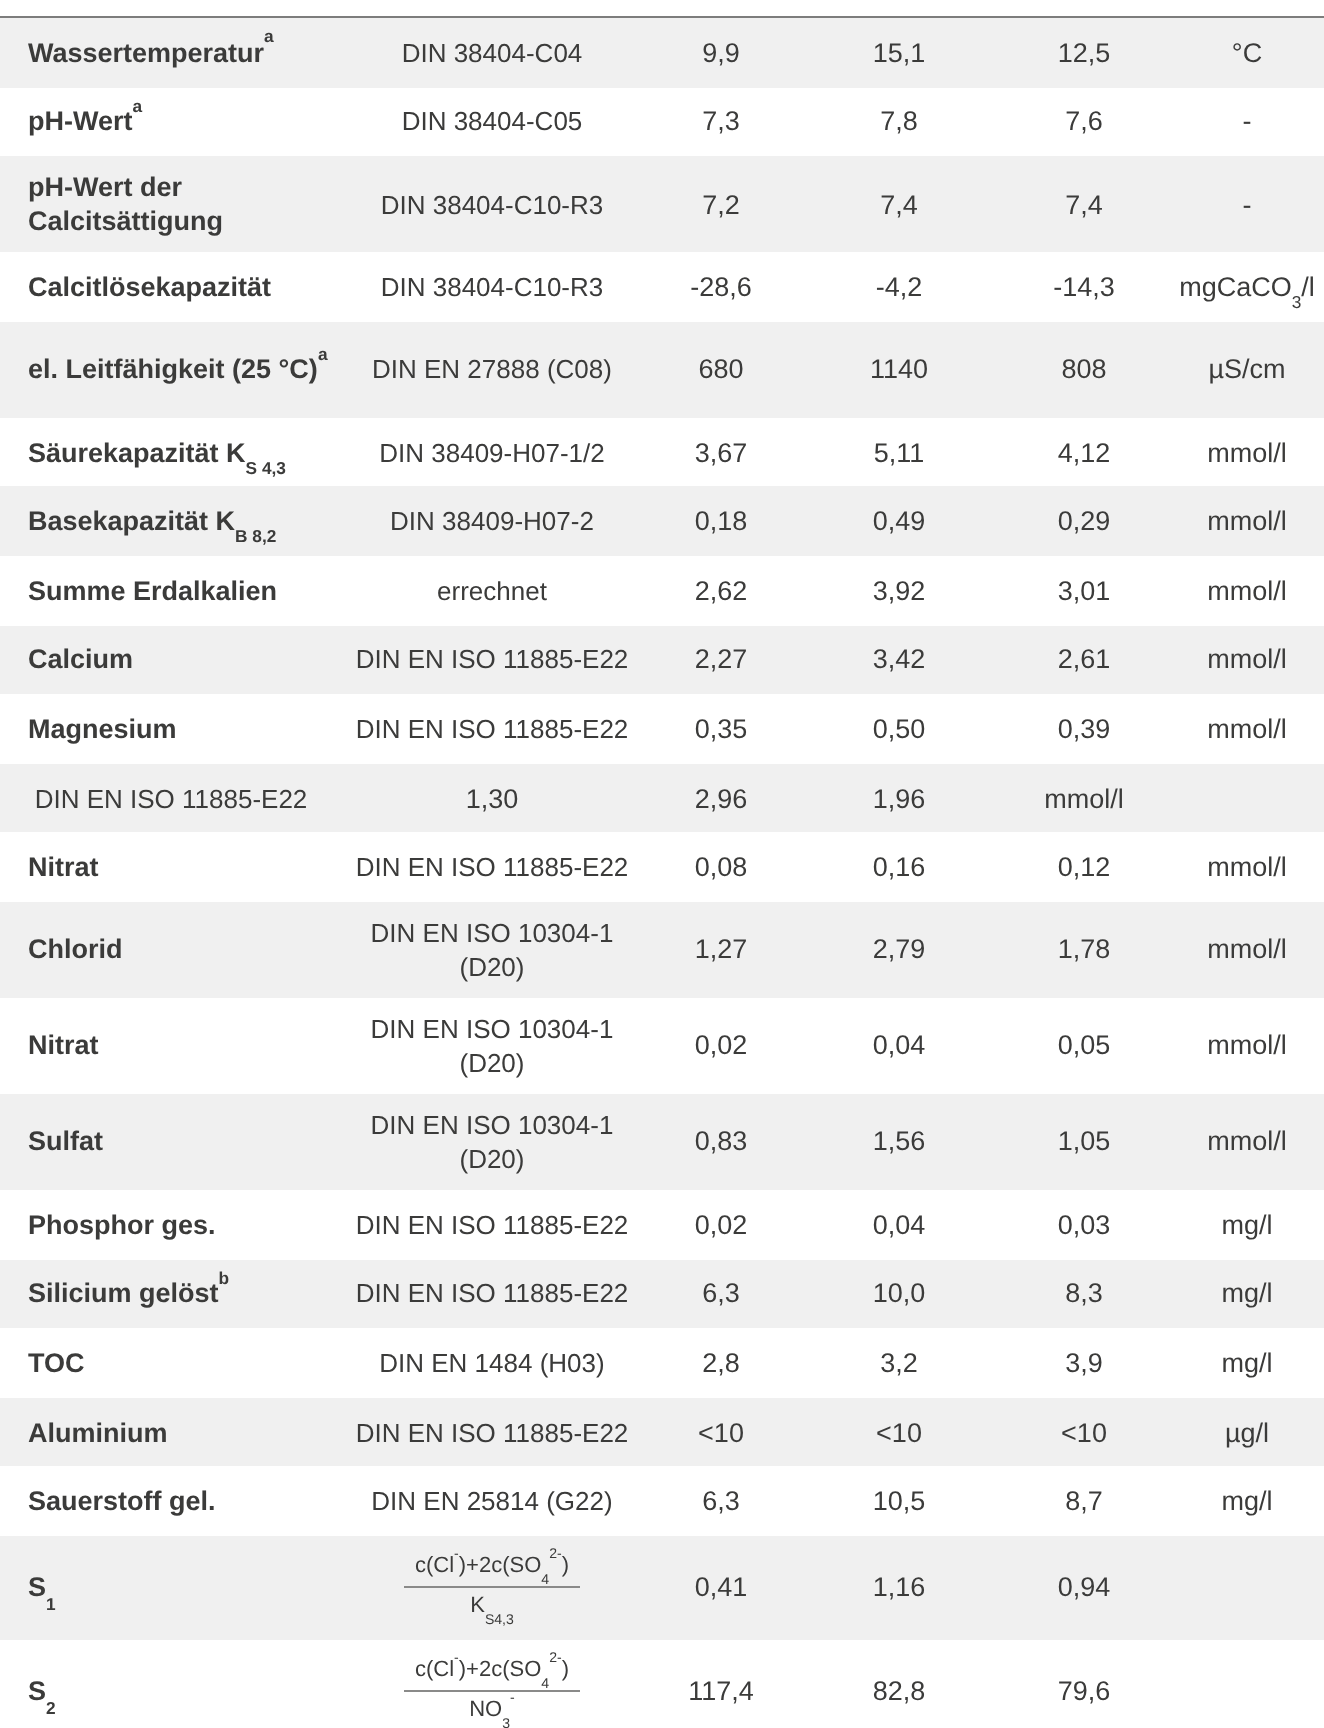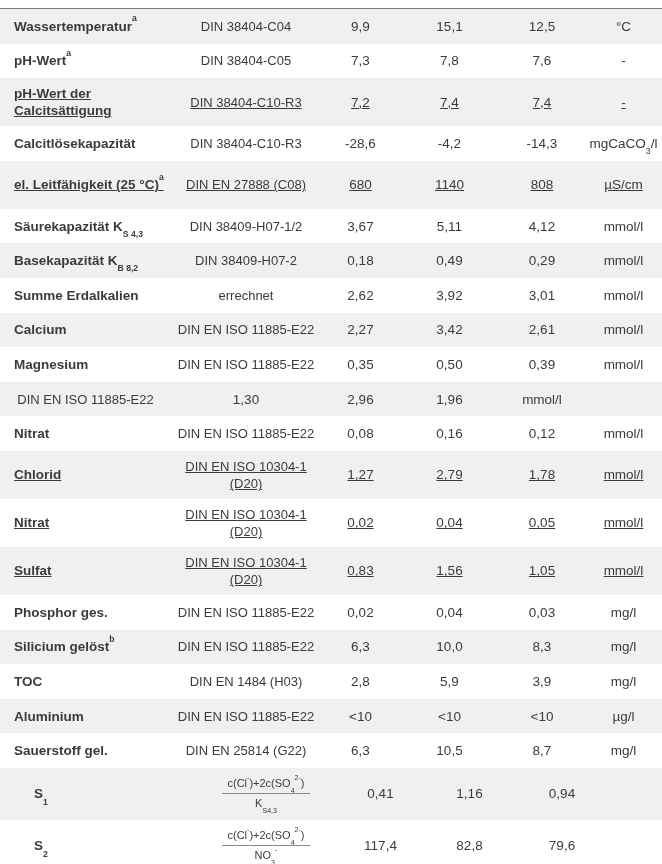--- a/index.html
+++ b/index.html
@@ -19,22 +19,22 @@
   .row{
     display:grid;
     grid-template-columns:171px 150px 79px 99px 86px 77px;
     align-items:center;
     min-height:34.6px;
     font-size:13.5px;
     line-height:17px;
   }
   .row.shaded{background:var(--row-shade,#f0f0f0);}
   .row.plain{background:#ffffff;}
-  .row-2line{min-height:48px;text-decoration:underline;}
-  .row-frac{min-height:52px;padding-left:20px;}
+  .row-2line{min-height:48px;}
+  .row-frac{min-height:52px;}
   .cell{padding:2px 3px;text-align:center;}
   .cell.param{
     text-align:left;
     padding-left:14px;
     padding-right:4px;
     font-weight:bold;
   }
   .cell.method{padding:2px 2px;font-size:13px;}
   sup{font-size:64%;line-height:0;position:relative;top:-0.45em;}
   sub{font-size:64%;line-height:0;position:relative;top:0.3em;}
@@ -179,21 +179,21 @@
         <div class="cell method">DIN EN ISO 11885-E22</div>
         <div class="cell value">6,3</div>
         <div class="cell value">10,0</div>
         <div class="cell value">8,3</div>
         <div class="cell unit">mg/l</div>
       </div>
       <div class="row plain">
         <div class="cell param">TOC</div>
         <div class="cell method">DIN EN 1484 (H03)</div>
         <div class="cell value">2,8</div>
-        <div class="cell value">5,9</div>
+        <div class="cell value">3,2</div>
         <div class="cell value">3,9</div>
         <div class="cell unit">mg/l</div>
       </div>
       <div class="row shaded">
         <div class="cell param">Aluminium</div>
         <div class="cell method">DIN EN ISO 11885-E22</div>
         <div class="cell value">&lt;10</div>
         <div class="cell value">&lt;10</div>
         <div class="cell value">&lt;10</div>
         <div class="cell unit">µg/l</div>

